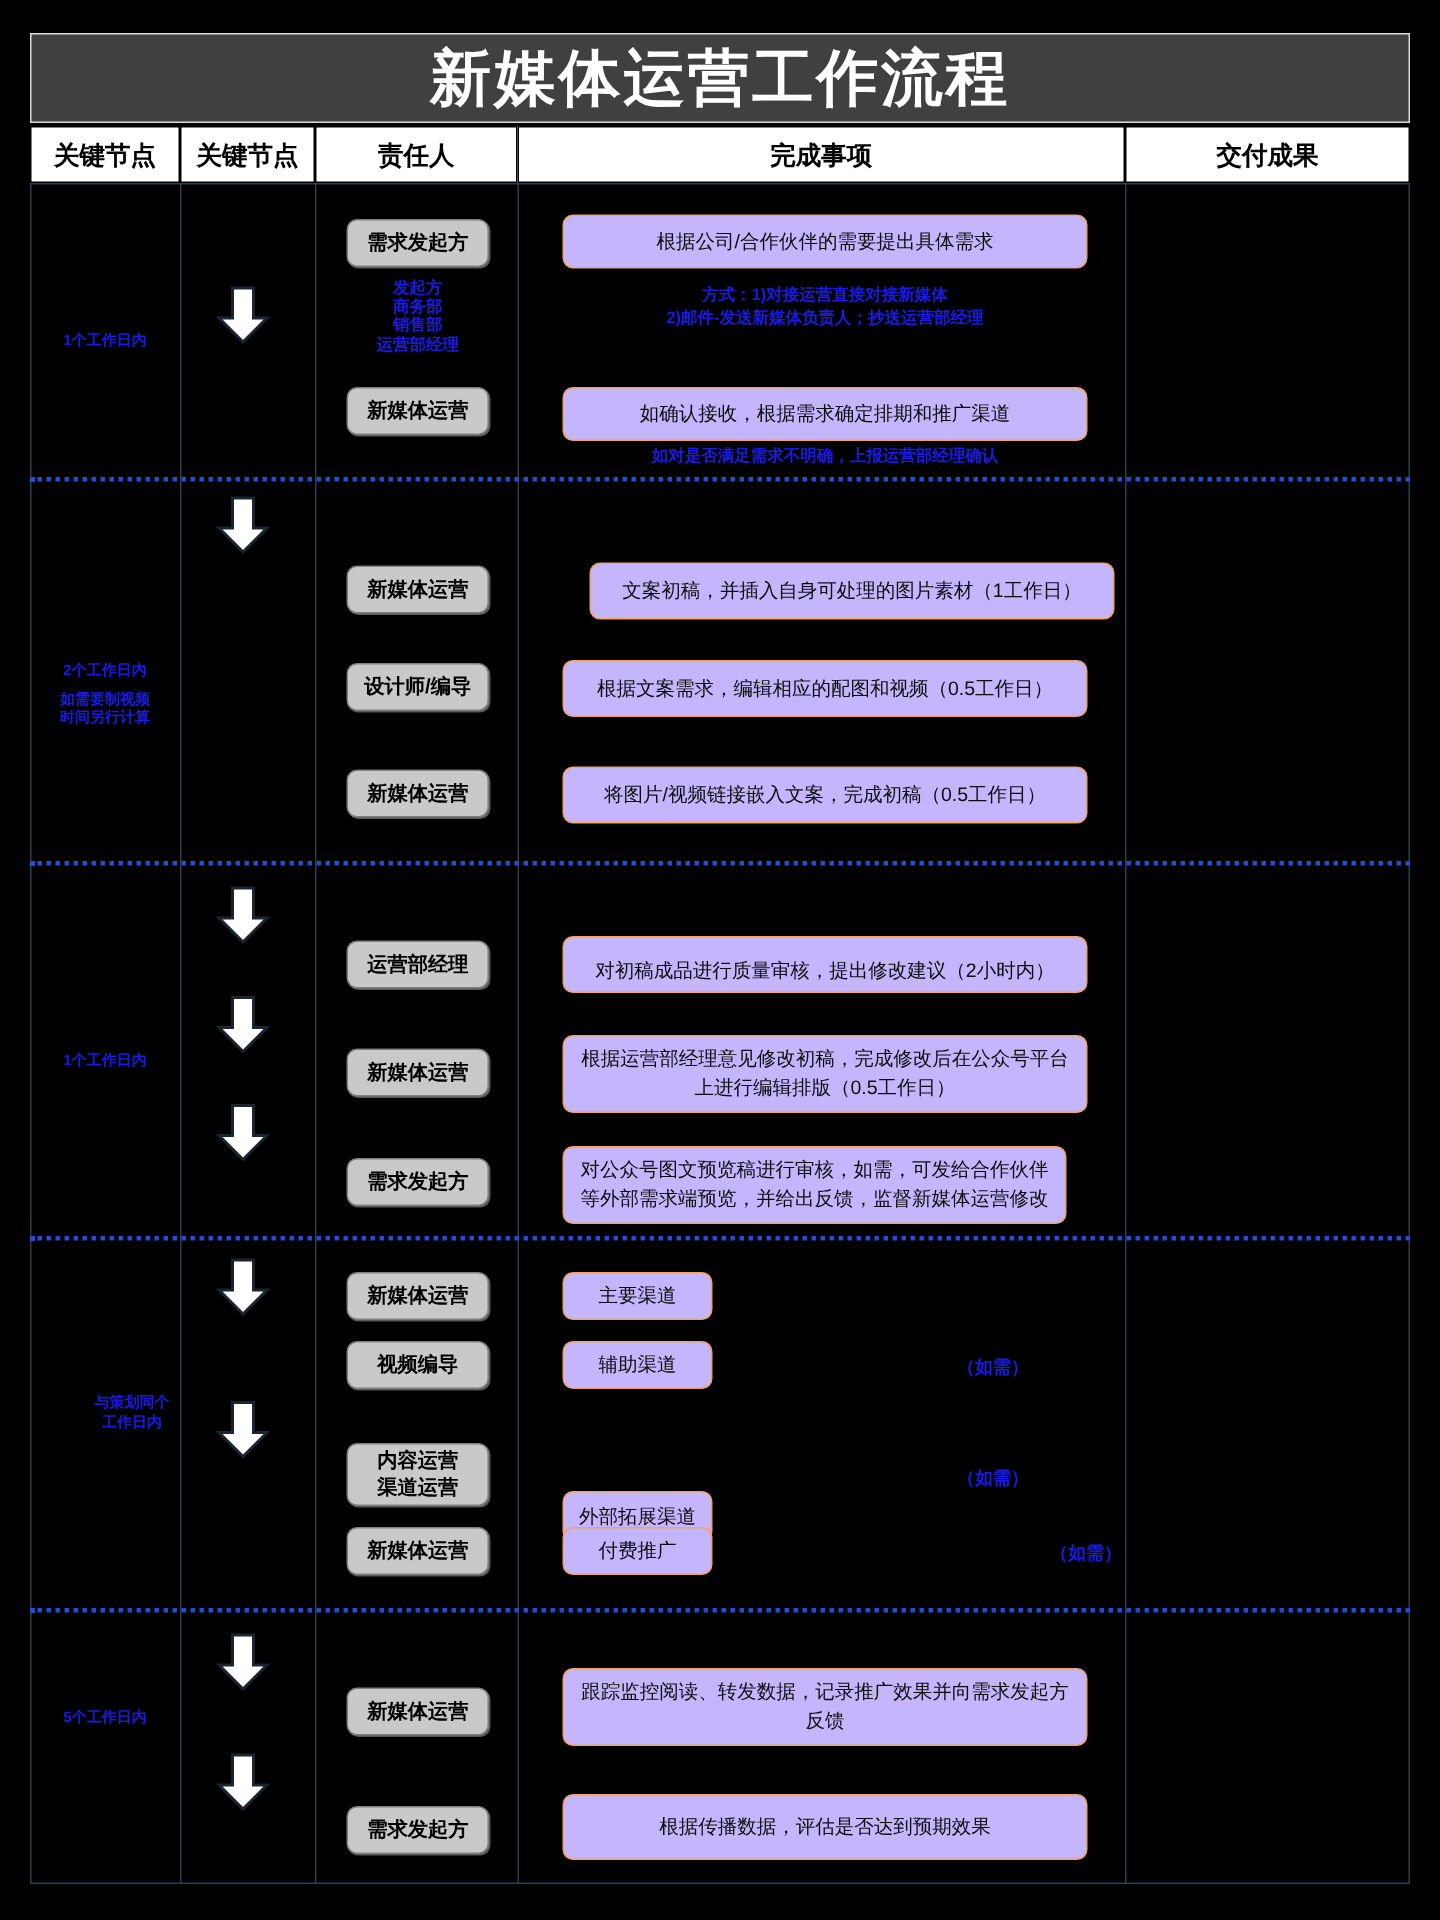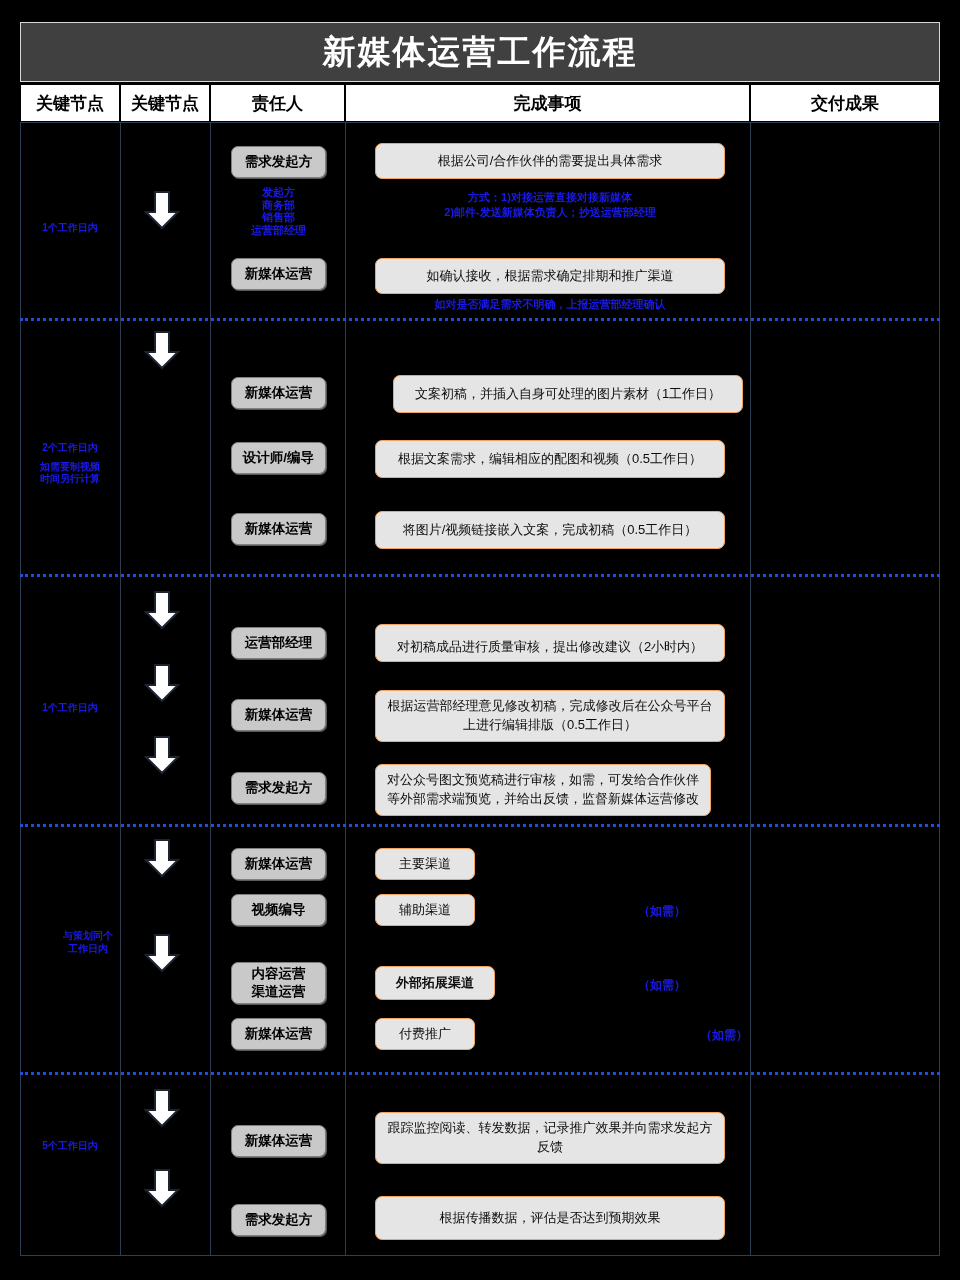--- a/index.html
+++ b/index.html
@@ -12,21 +12,21 @@
   .page { position: relative; width: 960px; height: 1280px; background:#000; }
 
   
   .title-bar {
     position: absolute; left: 20px; top: 22px; width: 920px; height: 60px;
     background: #404040;
     border: 1px solid #d9d9d9;
     display: flex; align-items: center; justify-content: center;
   }
   .title-bar .t {
-    color: #ffffff; font-size: 33px; font-weight: 700; letter-spacing: 2px;
+    color: #ffffff; font-size: 41px; font-weight: 700; letter-spacing: 2px;
   }
 
   
   .hdr { position: absolute; top: 84px; height: 38px; background:#ffffff;
          border:1px solid #000; display:flex; align-items:center; justify-content:center; }
   .hdr span { font-size: 17px; font-weight: 700; color:#000; }
 
   
   .body-frame {
     position:absolute; left:20px; top:122px; width:920px; height:1134px;
@@ -55,21 +55,21 @@
   
   .role {
     position:absolute; background:#c9c9c9; border:1px solid #7f7f7f;
     border-radius:7px; display:flex; align-items:center; justify-content:center;
     color:#000; font-size:13.5px; font-weight:700; text-align:center; line-height:1.3;
     box-shadow: 1px 1px 0 rgba(255,255,255,.35);
   }
 
   
   .task {
-    position:absolute; background:#e5e5e5; border:1px solid #f2a35e;
+    position:absolute; background:#c4b5fd; border:1px solid #f2a35e;
     border-radius:7px; display:flex; align-items:center; justify-content:center;
     color:#0d0d0d; font-size:13px; text-align:center; line-height:1.45; padding:4px 10px;
   }
   .task.small { font-size:13px; }
 
   
   .note {
     position:absolute; color:#1a1ae6; font-weight:700; text-align:center;
     font-size:11px; line-height:1.35;
   }
@@ -255,21 +255,21 @@
   <div class="role" style="left:231px; top:1018px; width:95px; height:32px;">
     <span>新媒体运营</span>
     </div>
 
   <div class="task small" style="left:375px; top:848px; width:100px; height:32px;">
     <span>主要渠道</span>
     </div>
   <div class="task small" style="left:375px; top:894px; width:100px; height:32px;">
     <span>辅助渠道</span>
     </div>
-  <div class="task small" style="left:375px; top:966px; width:120px; height:34px;font-weight:bold;">
+  <div class="task small" style="left:375px; top:994px; width:100px; height:34px;">
     <span>外部拓展渠道</span>
     </div>
   <div class="task small" style="left:375px; top:1018px; width:100px; height:32px;">
     <span>付费推广</span>
     </div>
 
   <div class="note-ruxu" style="left:638px; top:903px;">
     <span>（如需）</span></div>
   <div class="note-ruxu" style="left:638px; top:977px;">
     <span>（如需）</span></div>

